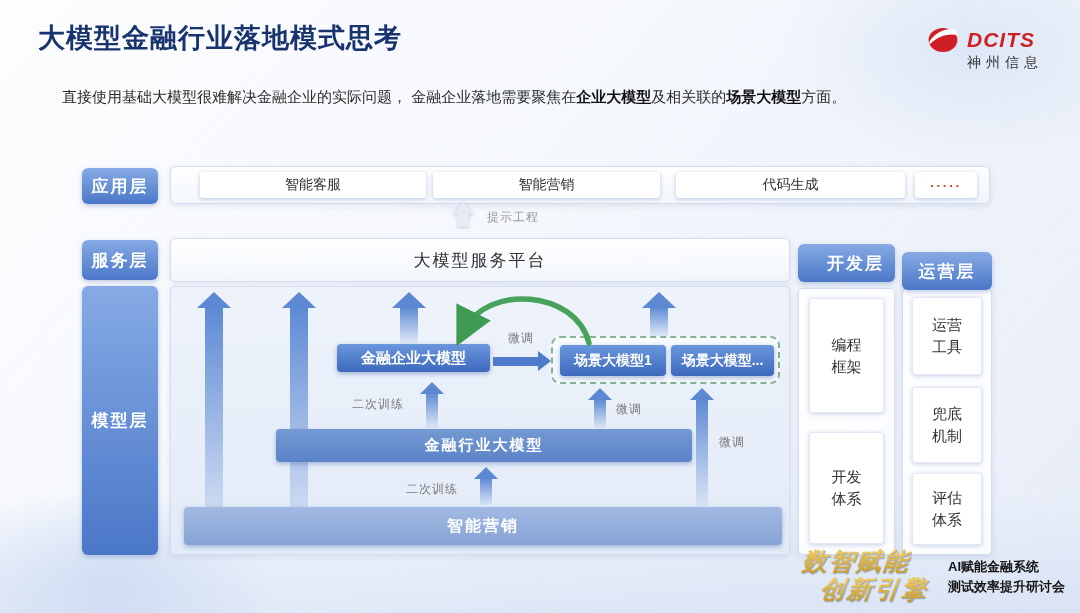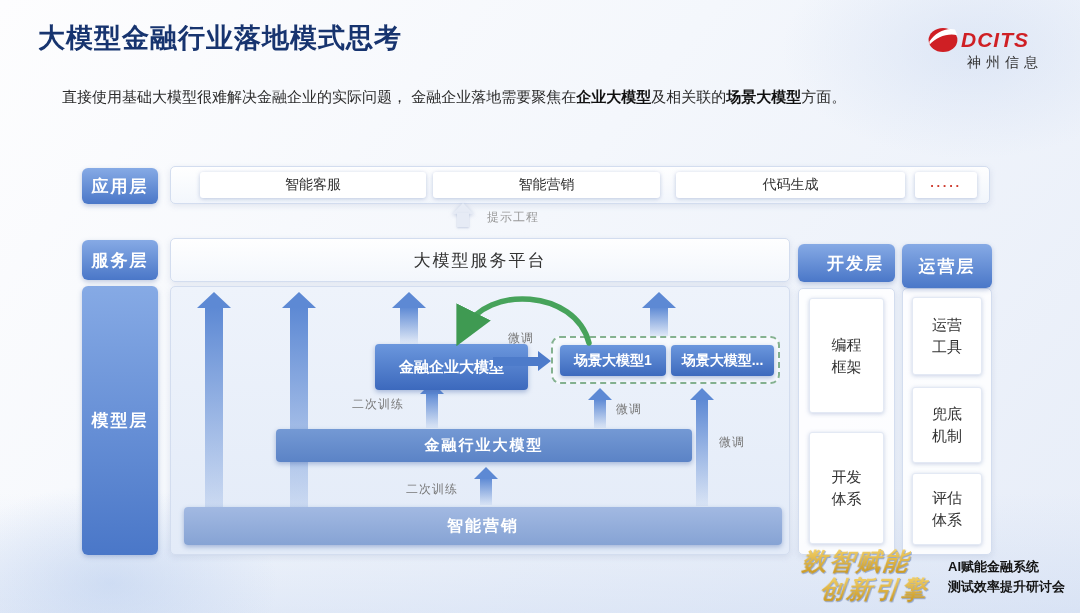--- a/index.html
+++ b/index.html
@@ -10,21 +10,21 @@
   .bg-band { position:absolute; left:0; bottom:0; width:1080px; height:120px;
     background:linear-gradient(180deg,rgba(255,255,255,0) 0%,rgba(190,208,238,0.35) 100%); }
   .bg-glow { position:absolute; left:-60px; bottom:-70px; width:340px; height:200px; border-radius:50%;
     background:radial-gradient(ellipse at center,rgba(170,195,235,0.4),rgba(170,195,235,0) 70%); }
   .bg-glow2 { position:absolute; right:-80px; top:-60px; width:380px; height:220px; border-radius:50%;
     background:radial-gradient(ellipse at center,rgba(200,215,240,0.45),rgba(200,215,240,0) 70%); }
 
   .title { position:absolute; left:38px; top:20px; font-size:27px; font-weight:bold; color:#17346f; letter-spacing:1px; }
 
   .logo { position:absolute; left:925px; top:24px; width:140px; }
-  .logo-row { display:flex; align-items:center; }
+  .logo-row { display:flex; align-items:center; gap:6px; }
   .logo-mark { width:36px; height:32px; }
   .logo-brand { color:#cf1f24; font-size:21px; font-weight:bold; font-style:italic; letter-spacing:1px; }
   .logo-cn { font-size:14px; color:#333; letter-spacing:5px; margin-left:42px; margin-top:-2px; }
 
   .intro { position:absolute; left:62px; top:84px; width:960px; font-size:15px; color:#2b2b2b; line-height:1.75; }
   .intro b { color:#111; }
   .intro .p2 { font-weight:bold; color:#111; }
 
   .layer-tab { position:absolute; display:flex; align-items:center; justify-content:center;
     background:linear-gradient(180deg,#86aae5 0%,#4a77c8 100%); color:#fff; font-weight:bold; font-size:17px;
@@ -156,21 +156,21 @@
     </div>
   <div class="uparrow small" style="left:690px;top:388px;width:24px;height:118px;">
       <div class="head"></div>
       <div class="shaft"></div>
     </div>
   <div class="uparrow small" style="left:474px;top:467px;width:24px;height:38px;">
       <div class="head"></div>
       <div class="shaft"></div>
     </div>
 
-  <div class="blue-box blue-deep" style="left:337px;top:344px;width:153px;height:46px;margin-left:38px;">金融企业大模型</div>
+  <div class="blue-box blue-deep" style="left:337px;top:344px;width:153px;height:28px;">金融企业大模型</div>
 
   <div class="h-arrow-shaft" style="left:493px;top:357px;width:46px;height:9px;"></div>
   <div class="h-arrow-head" style="left:538px;top:351px;"></div>
 
   <div class="dashed-group" style="left:551px;top:336px;width:229px;height:48px;"></div>
   <div class="blue-box blue-deep" style="left:560px;top:345px;width:106px;height:31px;font-size:14px;">场景大模型1</div>
   <div class="blue-box blue-deep" style="left:671px;top:345px;width:103px;height:31px;font-size:14px;">场景大模型...</div>
 
   <div class="blue-box blue-mid" style="left:276px;top:429px;width:416px;height:33px;letter-spacing:2px;">金融行业大模型</div>
   <div class="blue-box blue-light" style="left:184px;top:507px;width:598px;height:38px;">智能营销</div>
@@ -192,21 +192,21 @@
 
   <div class="layer-tab" style="left:798px;top:244px;width:97px;height:38px;padding-left:18px;">开发层</div>
   <div class="side-body" style="left:798px;top:288px;width:97px;height:267px;"></div>
   <div class="side-box" style="left:809px;top:298px;width:75px;height:115px;">
       <span>编程框架</span>
     </div>
   <div class="side-box" style="left:809px;top:432px;width:75px;height:112px;">
       <span>开发体系</span>
     </div>
 
-  <div class="layer-tab" style="left:902px;top:244px;width:90px;height:44px;">运营层</div>
+  <div class="layer-tab" style="left:902px;top:252px;width:90px;height:38px;">运营层</div>
   <div class="side-body" style="left:902px;top:288px;width:90px;height:267px;"></div>
   <div class="side-box" style="left:912px;top:297px;width:70px;height:78px;">
       <span>运营工具</span>
     </div>
   <div class="side-box" style="left:912px;top:387px;width:70px;height:76px;">
       <span>兜底机制</span>
     </div>
   <div class="side-box" style="left:912px;top:473px;width:70px;height:72px;">
       <span>评估体系</span>
     </div>

